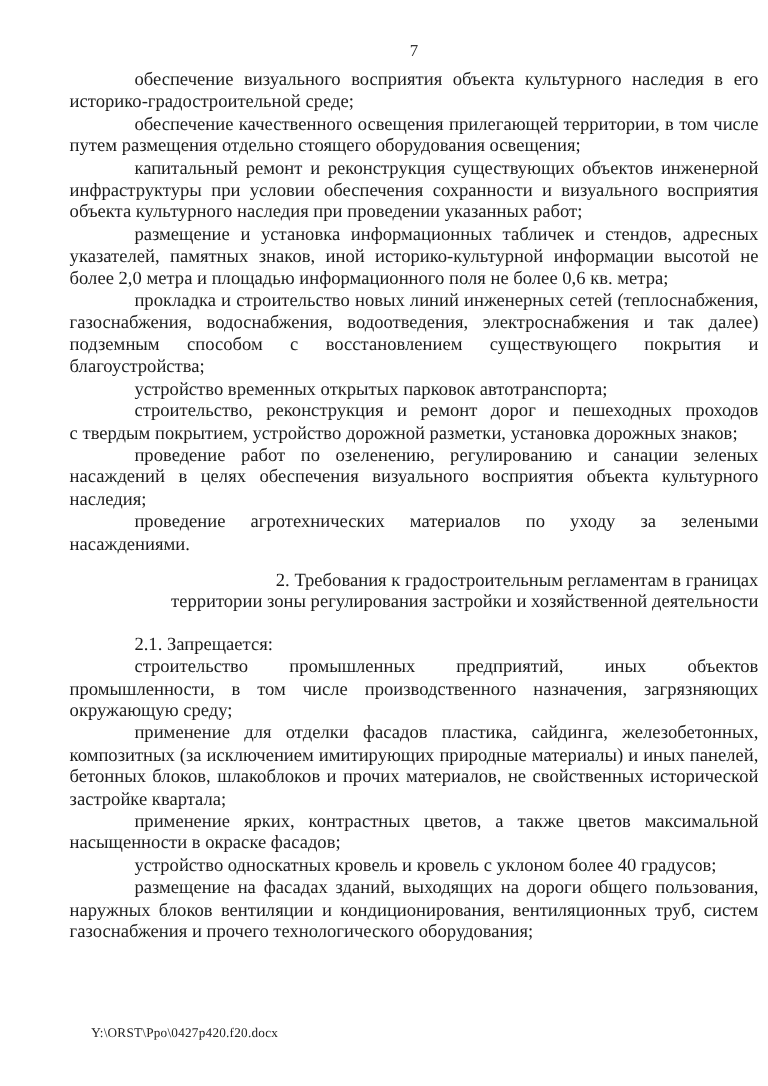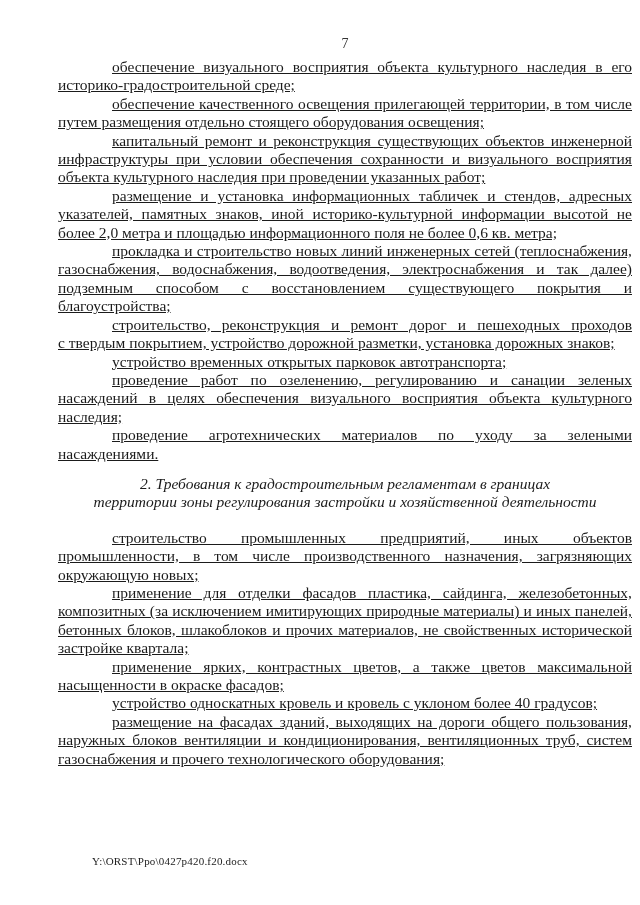--- a/index.html
+++ b/index.html
@@ -26,61 +26,61 @@
     top: 58px;
     left: 58px;
     width: 574px;
     font-size: 15.5px;
     line-height: 18.4px;
     text-align: justify;
   }
   .para {
     margin: 0;
     text-indent: 54px;
-    text-decoration: underline;
   }
   .heading {
     margin: 12px 0 17px 0;
     text-align: center;
     text-indent: 0;
   }
-  .heading div { text-align: center; font-style: italic; }
+  .heading div { text-align: right; }
   .footer {
     position: absolute;
-    left: 92px;
+    left: 76px;
     top: 855px;
     font-size: 11px;
     letter-spacing: 0.2px;
     color: #222222;
   }
 </style>
 </head>
 <body>
 
 <div class="page">
 
   <div class="page-number">7</div>
 
   <div class="content">
     <p class="para">обеспечение визуального восприятия объекта культурного наследия в&nbsp;его историко-градостроительной среде;</p>
     <p class="para">обеспечение качественного освещения прилегающей территории, в том числе путем размещения отдельно стоящего оборудования освещения;</p>
     <p class="para">капитальный ремонт и реконструкция существующих объектов инженерной инфраструктуры при условии обеспечения сохранности и&nbsp;визуального восприятия объекта культурного наследия при проведении указанных работ;</p>
     <p class="para">размещение и установка информационных табличек и стендов, адресных указателей, памятных знаков, иной историко-культурной информации высотой не более 2,0 метра и площадью информационного поля не более 0,6 кв. метра;</p>
     <p class="para">прокладка и строительство новых линий инженерных сетей (теплоснабжения, газоснабжения, водоснабжения, водоотведения, электроснабжения и так далее) подземным способом с восстановлением существующего покрытия и благоустройства;</p>
+    <p class="para">устройство временных открытых парковок автотранспорта;</p>
     <p class="para">строительство, реконструкция и ремонт дорог и пешеходных проходов с&nbsp;твердым покрытием, устройство дорожной разметки, установка дорожных знаков;</p>
-    <p class="para">устройство временных открытых парковок автотранспорта;</p>
     <p class="para">проведение работ по озеленению, регулированию и санации зеленых насаждений в целях обеспечения визуального восприятия объекта культурного наследия;</p>
     <p class="para">проведение агротехнических материалов по уходу за зелеными насаждениями.</p>
 
     <div class="heading">
       <div>2. Требования к градостроительным регламентам в границах</div>
       <div>территории зоны регулирования застройки и хозяйственной деятельности</div>
     </div>
 
-    <p class="para">строительство промышленных предприятий, иных объектов промышленности, в том числе производственного назначения, загрязняющих окружающую новых;</p>
+    <p class="para">2.1. Запрещается:</p>
+    <p class="para">строительство промышленных предприятий, иных объектов промышленности, в том числе производственного назначения, загрязняющих окружающую среду;</p>
     <p class="para">применение для отделки фасадов пластика, сайдинга, железобетонных, композитных (за исключением имитирующих природные материалы) и иных панелей, бетонных блоков, шлакоблоков и прочих материалов, не&nbsp;свойственных исторической застройке квартала;</p>
     <p class="para">применение ярких, контрастных цветов, а также цветов максимальной насыщенности в окраске фасадов;</p>
     <p class="para">устройство односкатных кровель и кровель с уклоном более 40 градусов;</p>
     <p class="para">размещение на фасадах зданий, выходящих на дороги общего пользования, наружных блоков вентиляции и кондиционирования, вентиляционных труб, систем газоснабжения и прочего технологического оборудования;</p>
   </div>
 
   <div class="footer">Y:\ORST\Ppo\0427p420.f20.docx</div>
 
 </div>
 

